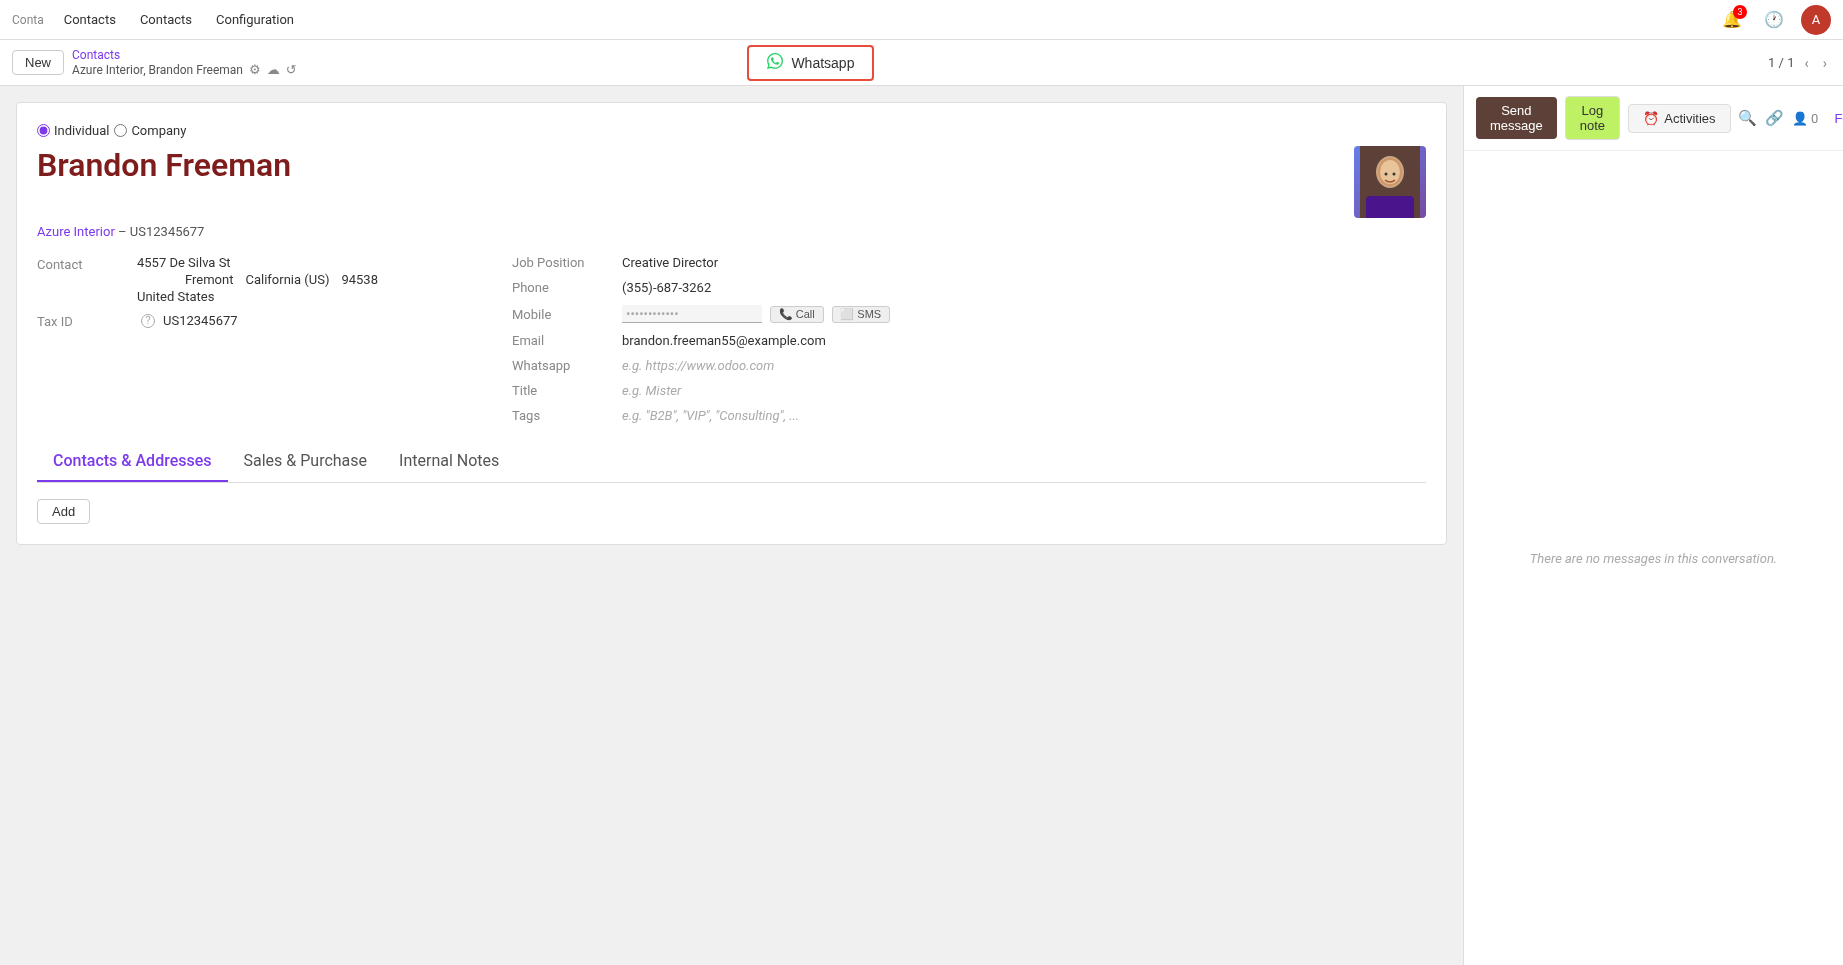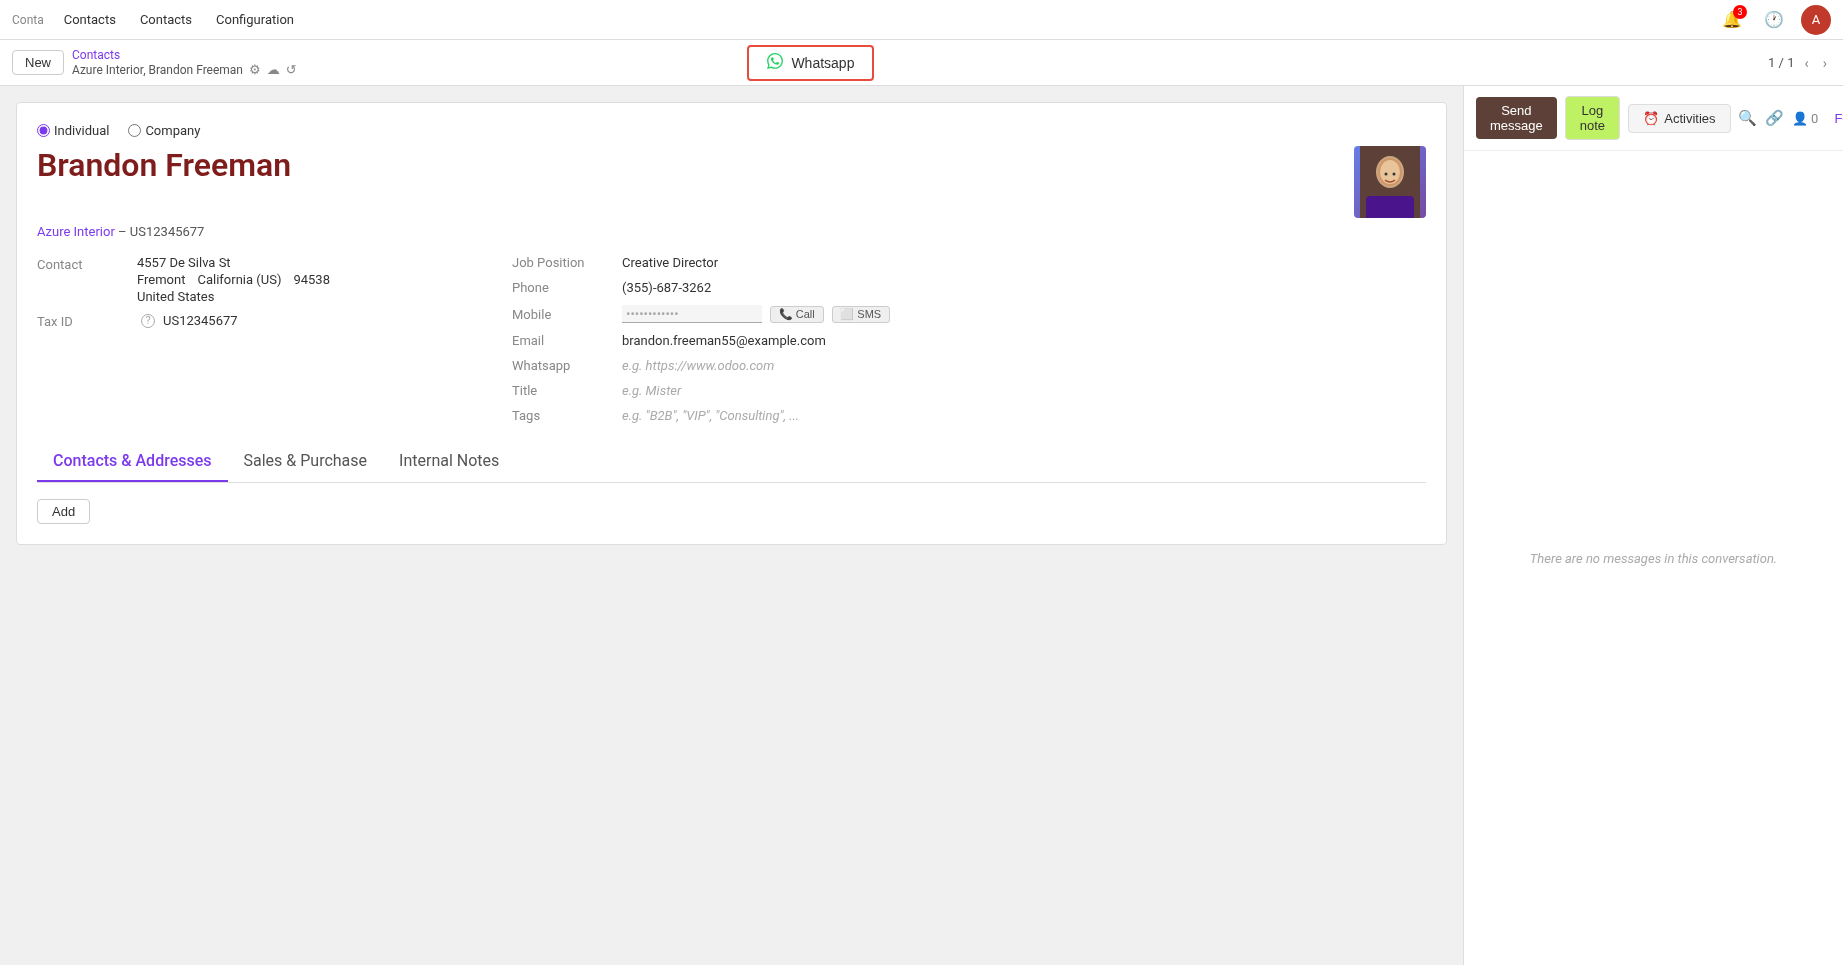--- a/index.html
+++ b/index.html
@@ -27,21 +27,21 @@
     .page-arrow { cursor: pointer; color: #888; font-size: 14px; padding: 2px 4px; }
 
     
     .main-layout { display: flex; height: calc(100vh - 86px); }
 
     
     .form-area { flex: 1; padding: 16px; overflow-y: auto; }
     .form-card { background: #fff; border: 1px solid #ddd; border-radius: 4px; padding: 20px; }
 
     
-    .type-selector { display: flex; align-items: center; gap: 19px; margin-bottom: 8px; }
+    .type-selector { display: flex; align-items: center; gap: 5px; margin-bottom: 8px; }
     .radio-group { display: flex; align-items: center; gap: 4px; font-size: 13px; }
     .radio-group input { accent-color: #7c3aed; }
 
     
     .name-row { display: flex; align-items: flex-start; justify-content: space-between; margin-bottom: 6px; }
     .contact-name { font-size: 32px; font-weight: 600; color: #7f1d1d; }
     .avatar-placeholder { width: 72px; height: 72px; border-radius: 4px; background: linear-gradient(135deg, #667eea 0%, #764ba2 100%); display: flex; align-items: center; justify-content: center; color: white; font-size: 24px; font-weight: bold; }
 
     .company-ref { font-size: 13px; color: #555; margin-bottom: 16px; }
     .company-ref a { color: #7c3aed; text-decoration: none; }
@@ -50,21 +50,21 @@
     .fields-section { display: flex; gap: 55px; margin-bottom: 8px; }
     .fields-left { flex: 0 0 420px; }
     .fields-right { flex: 1; }
 
     .field-row { display: flex; margin-bottom: 8px; align-items: flex-start; }
     .field-label { width: 100px; color: #888; font-size: 13px; padding-top: 2px; flex-shrink: 0; }
     .field-value { flex: 1; color: #333; font-size: 13px; }
     .field-value-link { color: #7c3aed; cursor: pointer; }
 
     .address-block { display: flex; flex-direction: column; gap: 2px; }
-    .address-line { display: flex; gap: 12px; font-size: 13px; color: #333; }
+    .address-line { display: flex; gap: 12px; font-size: 13px; color: #333; margin-left: 48px; }
 
     .field-right-row { display: flex; margin-bottom: 10px; align-items: center; }
     .field-right-label { width: 110px; color: #888; font-size: 13px; flex-shrink: 0; }
     .field-right-value { flex: 1; font-size: 13px; color: #333; }
     .field-right-value-muted { color: #aaa; font-style: italic; }
 
     .mobile-row { display: flex; align-items: center; gap: 8px; }
     .mobile-value { color: #aaa; background: #f5f5f5; border-bottom: 1px solid #aaa; padding: 1px 4px; min-width: 140px; font-size: 13px; }
     .call-btn { border: 1px solid #ccc; border-radius: 3px; padding: 1px 8px; font-size: 11px; cursor: pointer; color: #555; display: flex; align-items: center; gap: 3px; }
     .sms-btn { border: 1px solid #ccc; border-radius: 3px; padding: 1px 8px; font-size: 11px; cursor: pointer; color: #555; display: flex; align-items: center; gap: 3px; }

